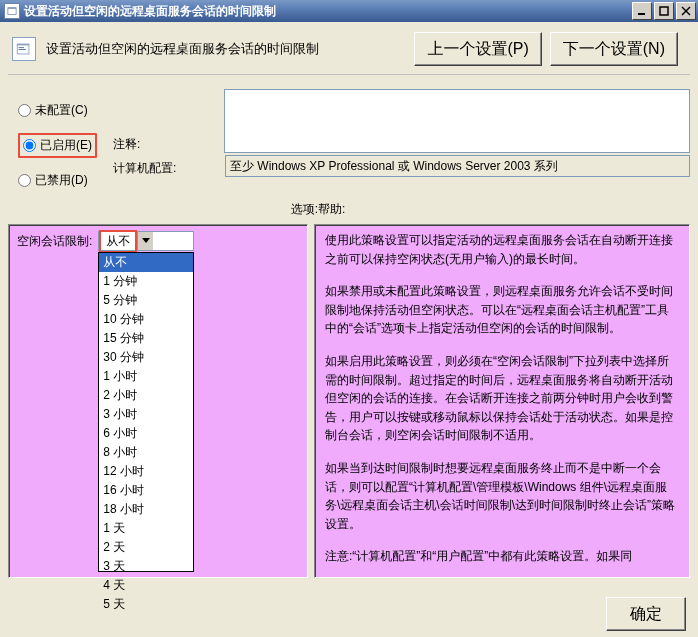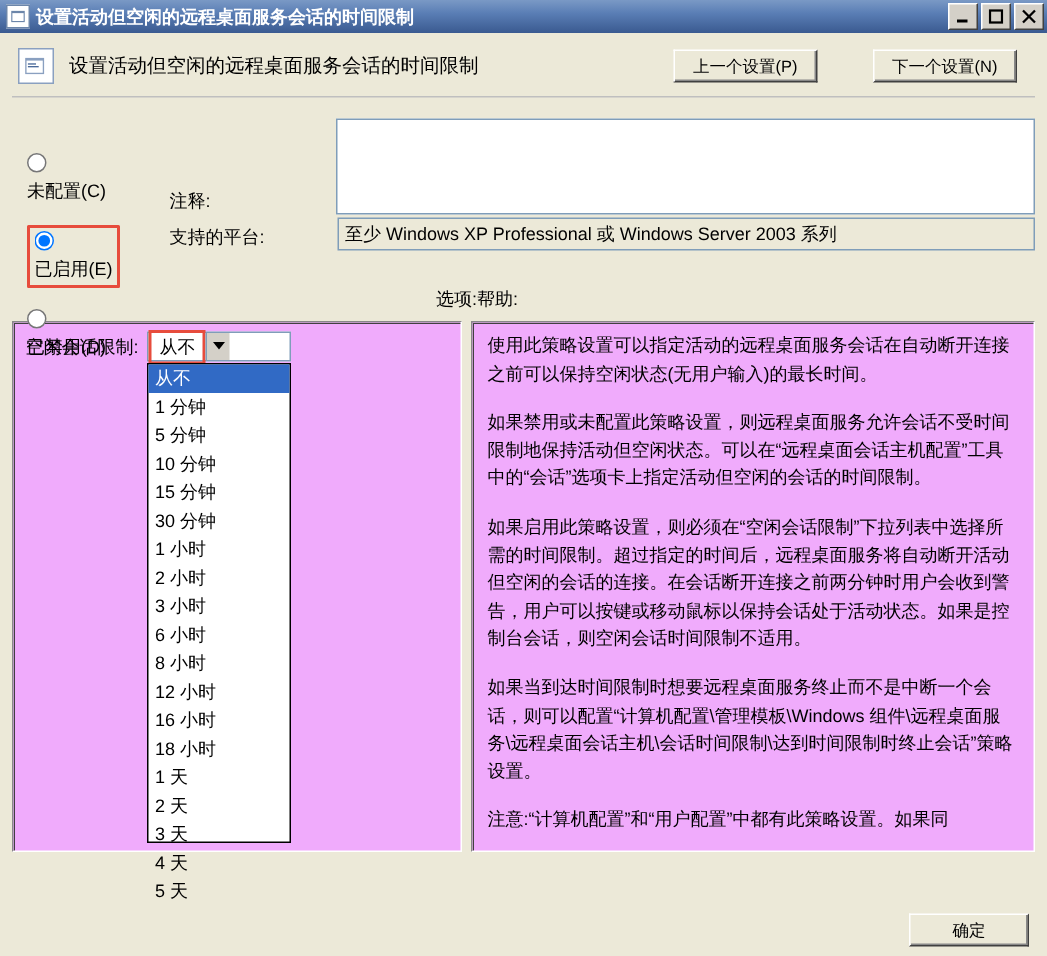--- a/index.html
+++ b/index.html
@@ -47,26 +47,26 @@
     width:24px; height:24px; display:flex; align-items:center; justify-content:center;
     background:#fff; border:1px solid #8aa0c0;
   }
   .header-icon svg{width:18px;height:18px;}
   .header-title { font-size:13px; flex:1; }
   .nav-btns { display:flex; gap:8px; padding-right:8px;}
   .btn {
     min-width:95px; height:22px; background:#ece9d8;
     border:1px solid #fff; border-right-color:#404040; border-bottom-color:#404040;
     box-shadow: inset -1px -1px 0 #888, inset 1px 1px 0 #ece9d8;
-    padding:4px 12px; font-size:11px; cursor:default; display:inline-flex; align-items:center; justify-content:center;margin-left:29px;
+    padding:16px 12px; font-size:16px; cursor:default; display:inline-flex; align-items:center; justify-content:center;
   }
   .radio-col {
     position:absolute; left:18px; top:80px; width:80px;
   }
-  .radio-item { display:flex; align-items:flex-start; gap:4px; margin-bottom:14px; font-size:12px;flex-direction:column;}
+  .radio-item { display:flex; align-items:center; gap:4px; margin-bottom:14px; font-size:12px;}
   .radio-item input { margin:0; }
   .highlight {
     border:2px solid #e74c3c; padding:2px 3px; border-radius:1px; display:inline-flex; align-items:center;
   }
   .mid-labels { margin-left:105px; padding-top:14px;}
   .label-row { display:flex; align-items:flex-end; margin-bottom:2px;gap:43px;}
   .label-row .lbl { width:72px; padding-top:2px;}
   .textarea {
     width:490px; height:64px; background:#fff; border:1px solid #7f9db9; resize:none; font-size:12px;
   }
@@ -178,21 +178,21 @@
       <span>已禁用(D)</span>
     </label>
   </div>
 
   <div class="mid-labels">
     <div class="label-row">
       <div class="lbl">注释:</div>
       <textarea class="textarea" style=""></textarea>
     </div>
     <div class="label-row">
-      <div class="lbl">支持的平台:</div>
+      <div class="lbl">计算机配置:</div>
       <div class="readonly">至少 Windows XP Professional 或 Windows Server 2003 系列</div>
     </div>
   </div>
 
   <div class="section-labels">
     <div class="left">选项:</div>
     <div>帮助:</div>
   </div>
 
   <div class="lower">

